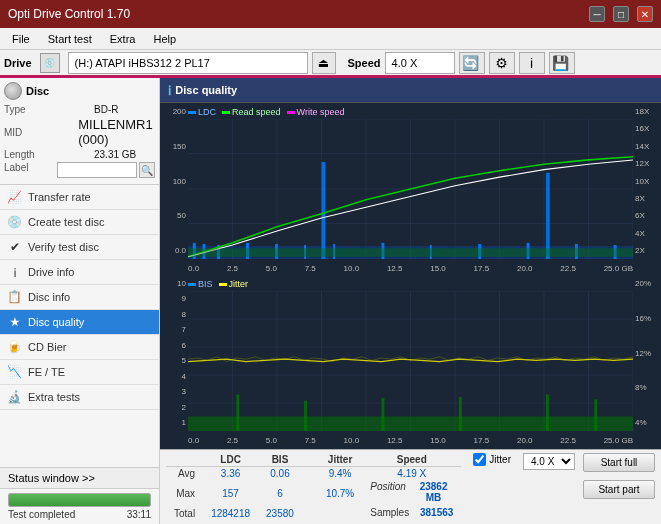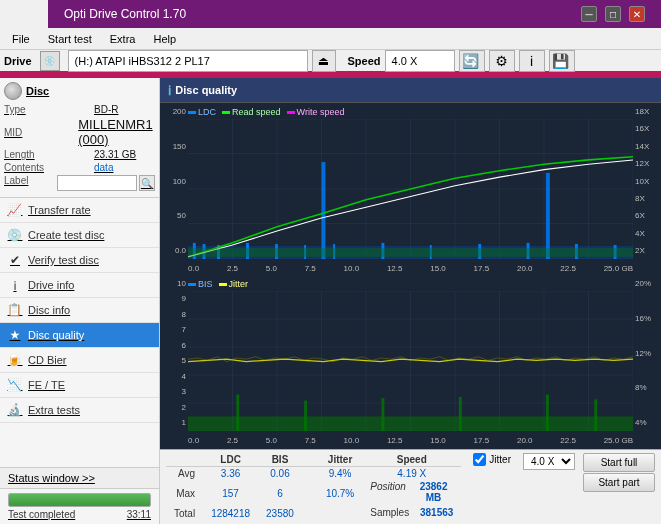--- a/index.html
+++ b/index.html
@@ -1,27 +1,26 @@
 <!DOCTYPE html>
 <html><head>
   <meta charset="utf-8">
   <style>
     * { box-sizing: border-box; margin: 0; padding: 0; }
     body { font-family: 'Segoe UI', Tahoma, sans-serif; font-size: 11px; background: #f0f0f0; width: 661px; height: 524px; overflow: hidden; }
     
     
     .title-bar {
-      background: #701a75;
+      background: #7f1d1d;
       color: white;
       display: flex;
       align-items: center;
       justify-content: space-between;
-      padding: 4px 16px;
+      padding: 4px 8px;
       height: 28px;
-      margin-left: 48px;
     }
     .title-bar-title { font-size: 12px; font-weight: 500; }
     .title-bar-controls { display: flex; gap: 8px; }
     .title-bar-btn {
       width: 16px; height: 16px;
       background: #555;
       border: 1px solid #888;
       cursor: pointer;
       display: flex; align-items: center; justify-content: center;
       font-size: 10px; color: white;
@@ -44,21 +43,21 @@
     .menu-item {
       padding: 2px 8px;
       cursor: pointer;
       font-size: 11px;
       border-radius: 2px;
     }
 
     
     .drive-bar {
       background: #f0f0f0;
-      border-bottom: 7px solid #be185d;
+      border-bottom: 3px solid #be185d;
       display: flex;
       align-items: center;
       height: 28px;
       padding: 2px 4px;
       gap: 4px;
     }
     .drive-label { font-weight: bold; font-size: 11px; margin-right: 4px; }
     .drive-select {
       display: flex; align-items: center;
       background: white;
@@ -103,21 +102,20 @@
     }
 
     
     .sidebar {
       width: 160px;
       background: #f5f5f5;
       border-right: 1px solid #ccc;
       display: flex;
       flex-direction: column;
       flex-shrink: 0;
-      text-decoration: underline;
     }
 
     
     .disc-panel {
       padding: 4px;
       border-bottom: 1px solid #ccc;
     }
     .disc-header {
       display: flex; align-items: center; gap: 4px;
       margin-bottom: 4px;
@@ -307,21 +305,21 @@
     }
     .stats-table td {
       padding: 1px 8px;
       text-align: center;
       color: #0055bb;
     }
     .stats-table td.label { color: #333; text-align: right; }
     .jitter-cb { display: flex; align-items: center; gap: 3px; font-size: 10px; }
     .speed-info-row { display: flex; justify-content: space-between; gap: 8px; margin-bottom: 2px; }
     .speed-val { color: #0055bb; font-weight: bold; }
-    .start-buttons { display: flex; flex-direction: column; gap: 1px; }
+    .start-buttons { display: flex; flex-direction: column; gap: 8px; }
     .start-btn {
       background: linear-gradient(to bottom, #f8f8f8, #d8d8d8);
       border: 1px solid #aaa;
       padding: 3px 10px;
       cursor: pointer;
       font-size: 10px;
       border-radius: 2px;
       width: 72px;
       text-align: center;
     }
@@ -403,24 +401,20 @@
         <span class="disc-row-label">Type</span>
         <span class="disc-row-value">BD-R</span>
       </div>
       <div class="disc-row">
         <span class="disc-row-label">MID</span>
         <span class="disc-row-value" style="font-size:13px;">MILLENMR1 (000)</span>
       </div>
       <div class="disc-row">
         <span class="disc-row-label">Length</span>
         <span class="disc-row-value">23.31 GB</span>
-      </div>
-      <div class="disc-row">
-        <span class="disc-row-label">Contents</span>
-        <span class="disc-row-value blue">data</span>
       </div>
       <div class="disc-row" style="align-items:flex-start;">
         <span class="disc-row-label">Label</span>
         <input type="text" class="label-input" value="" style="">
         <button class="label-btn">🔍</button>
       </div>
     </div>
 
     <div class="nav-items">
       <div class="nav-item">

